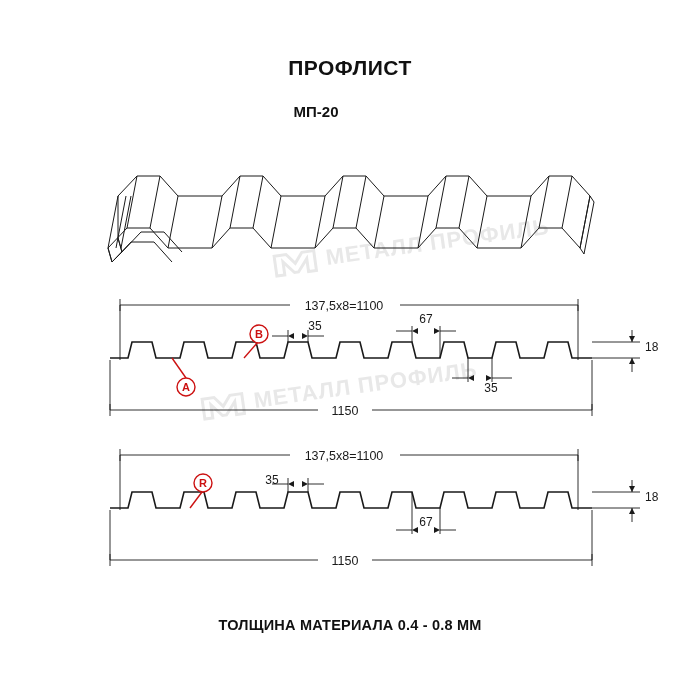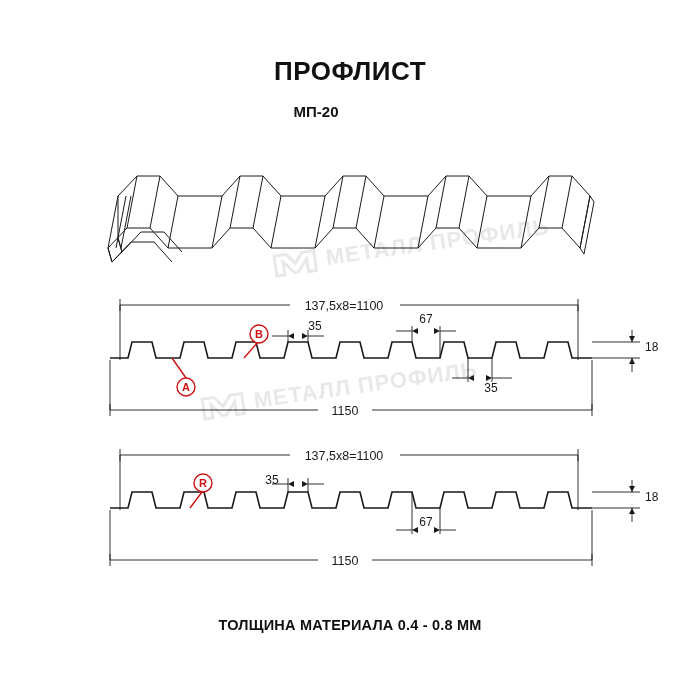--- a/index.html
+++ b/index.html
@@ -19,21 +19,21 @@
     position: relative;
     width: 700px;
     height: 700px;
   }
   .title {
     position: absolute;
     top: 56px;
     left: 0;
     width: 700px;
     text-align: center;
-    font-size: 26px;
+    font-size: 21px;
     font-weight: bold;
     letter-spacing: 0.5px;
     color: #111;
   }
   .subtitle {
     position: absolute;
     top: 103px;
     left: 0;
     width: 632px;
     text-align: center;

